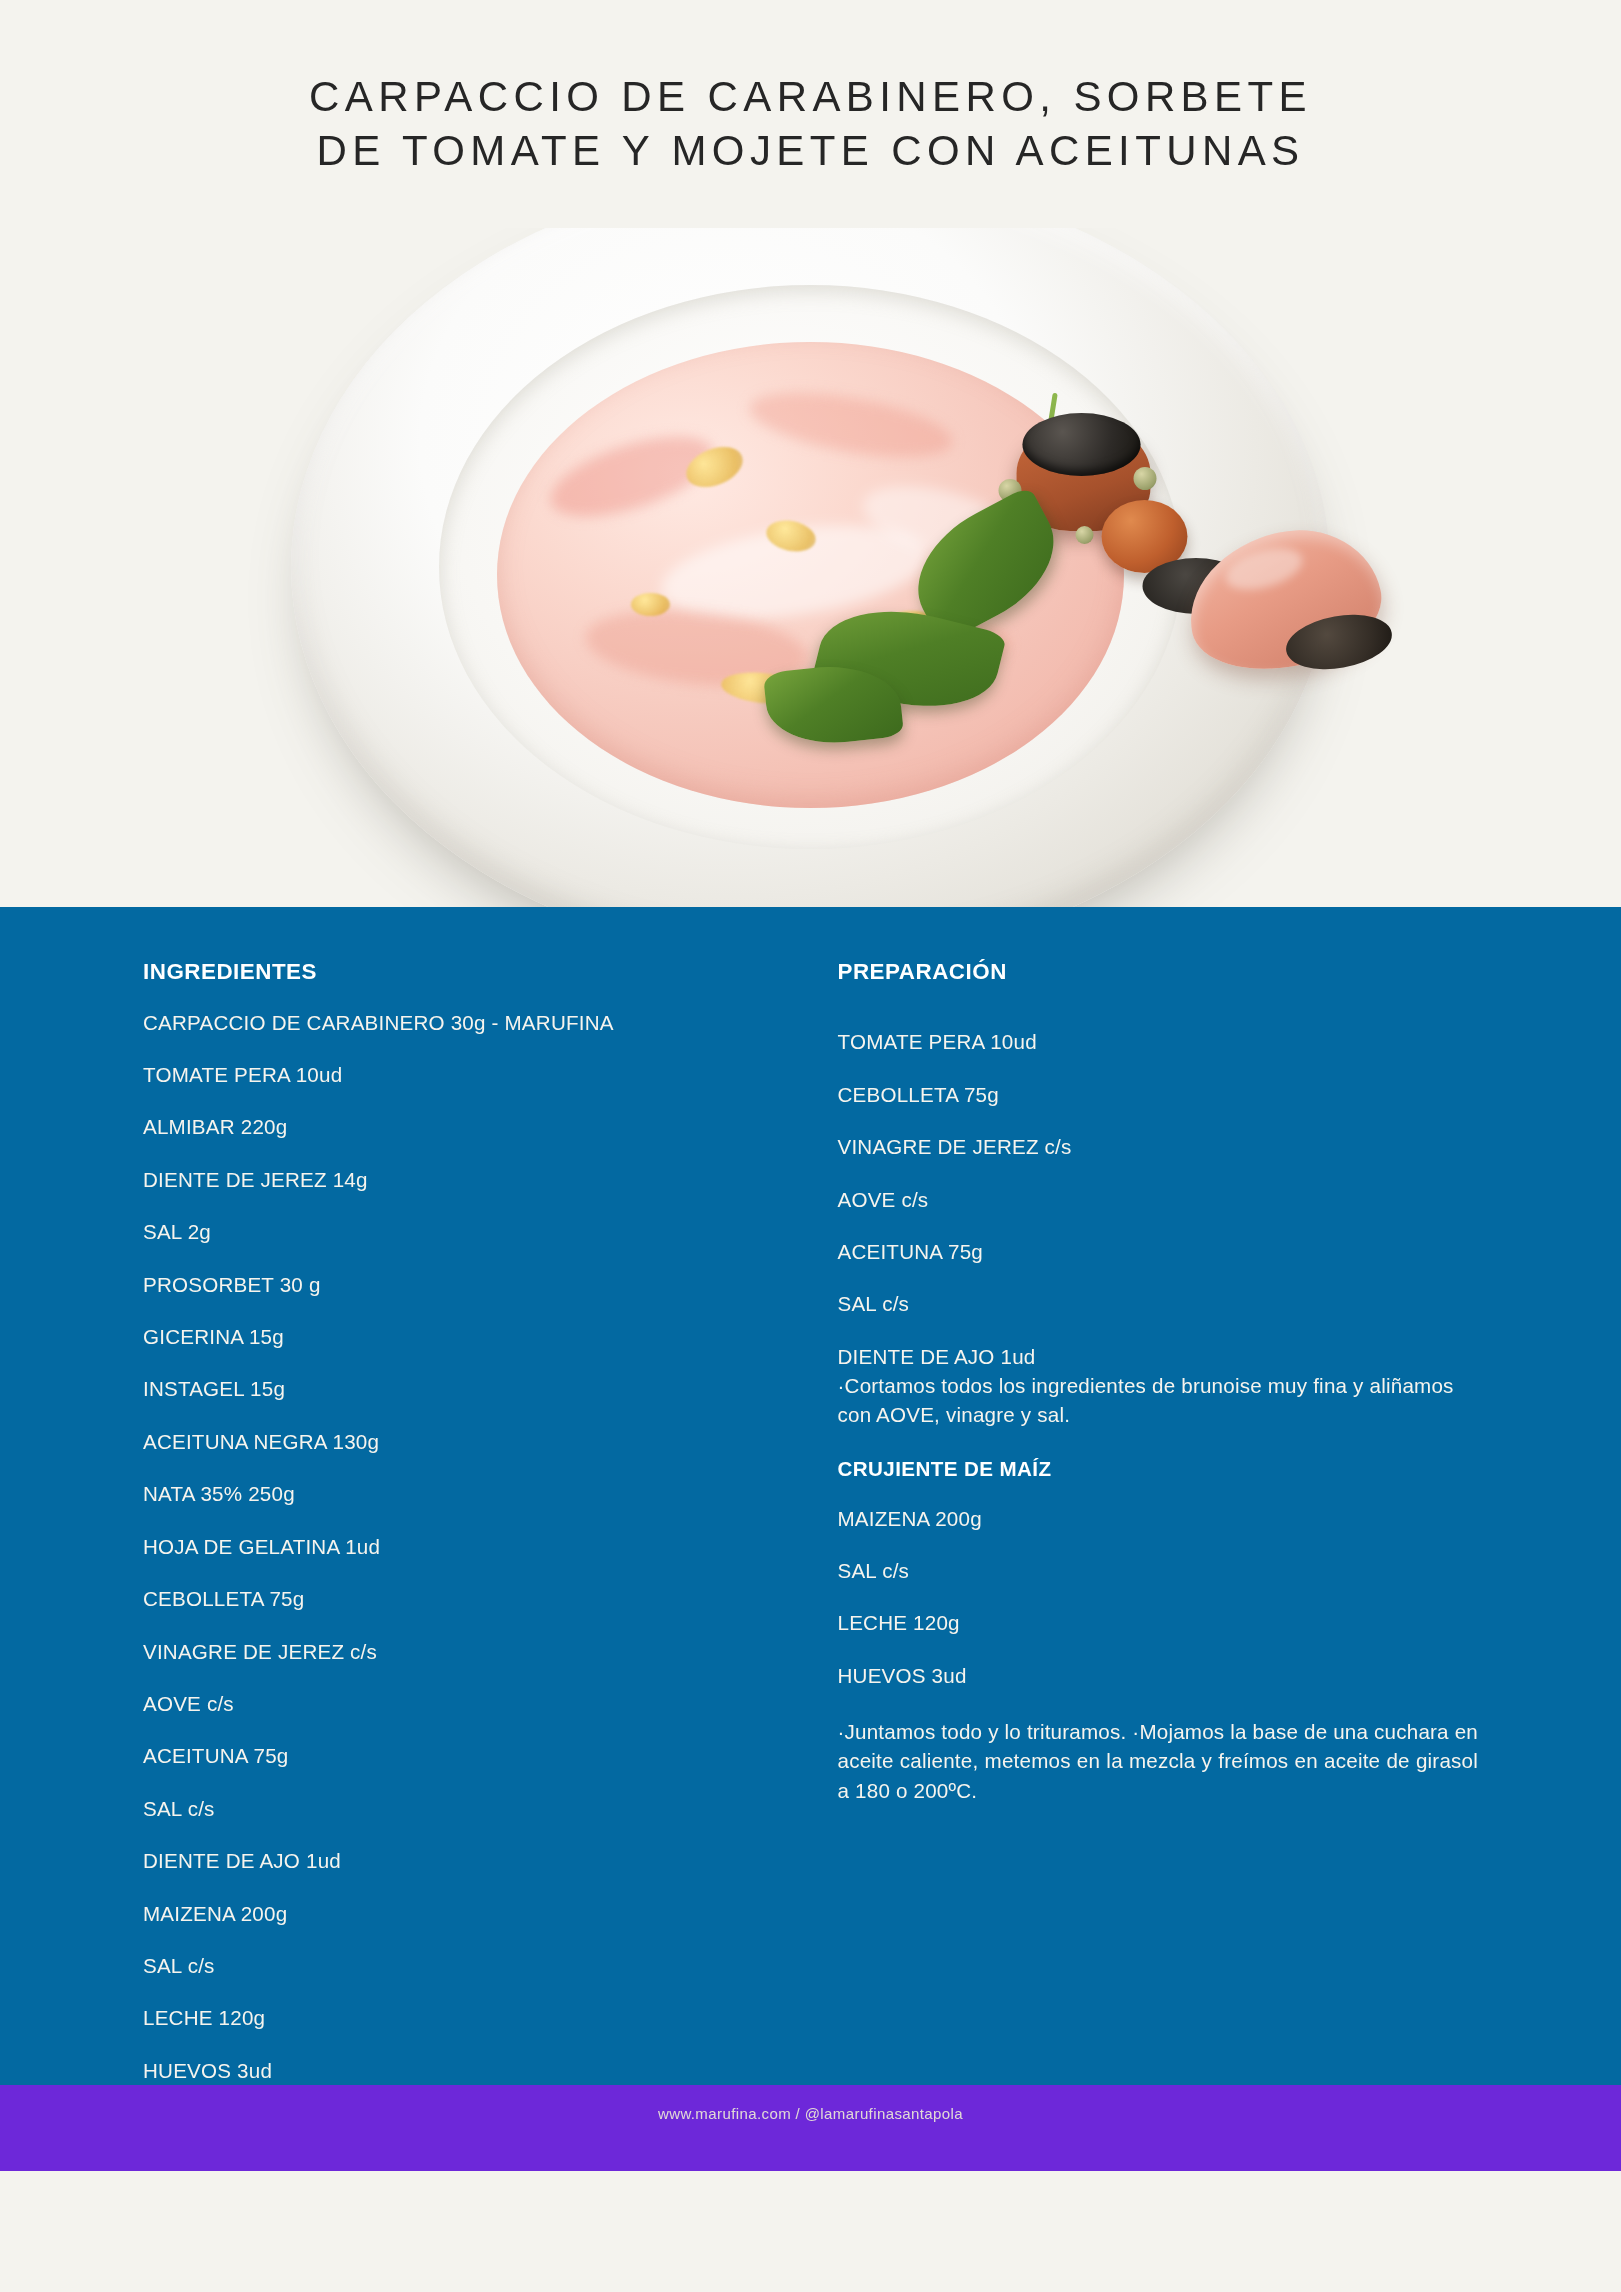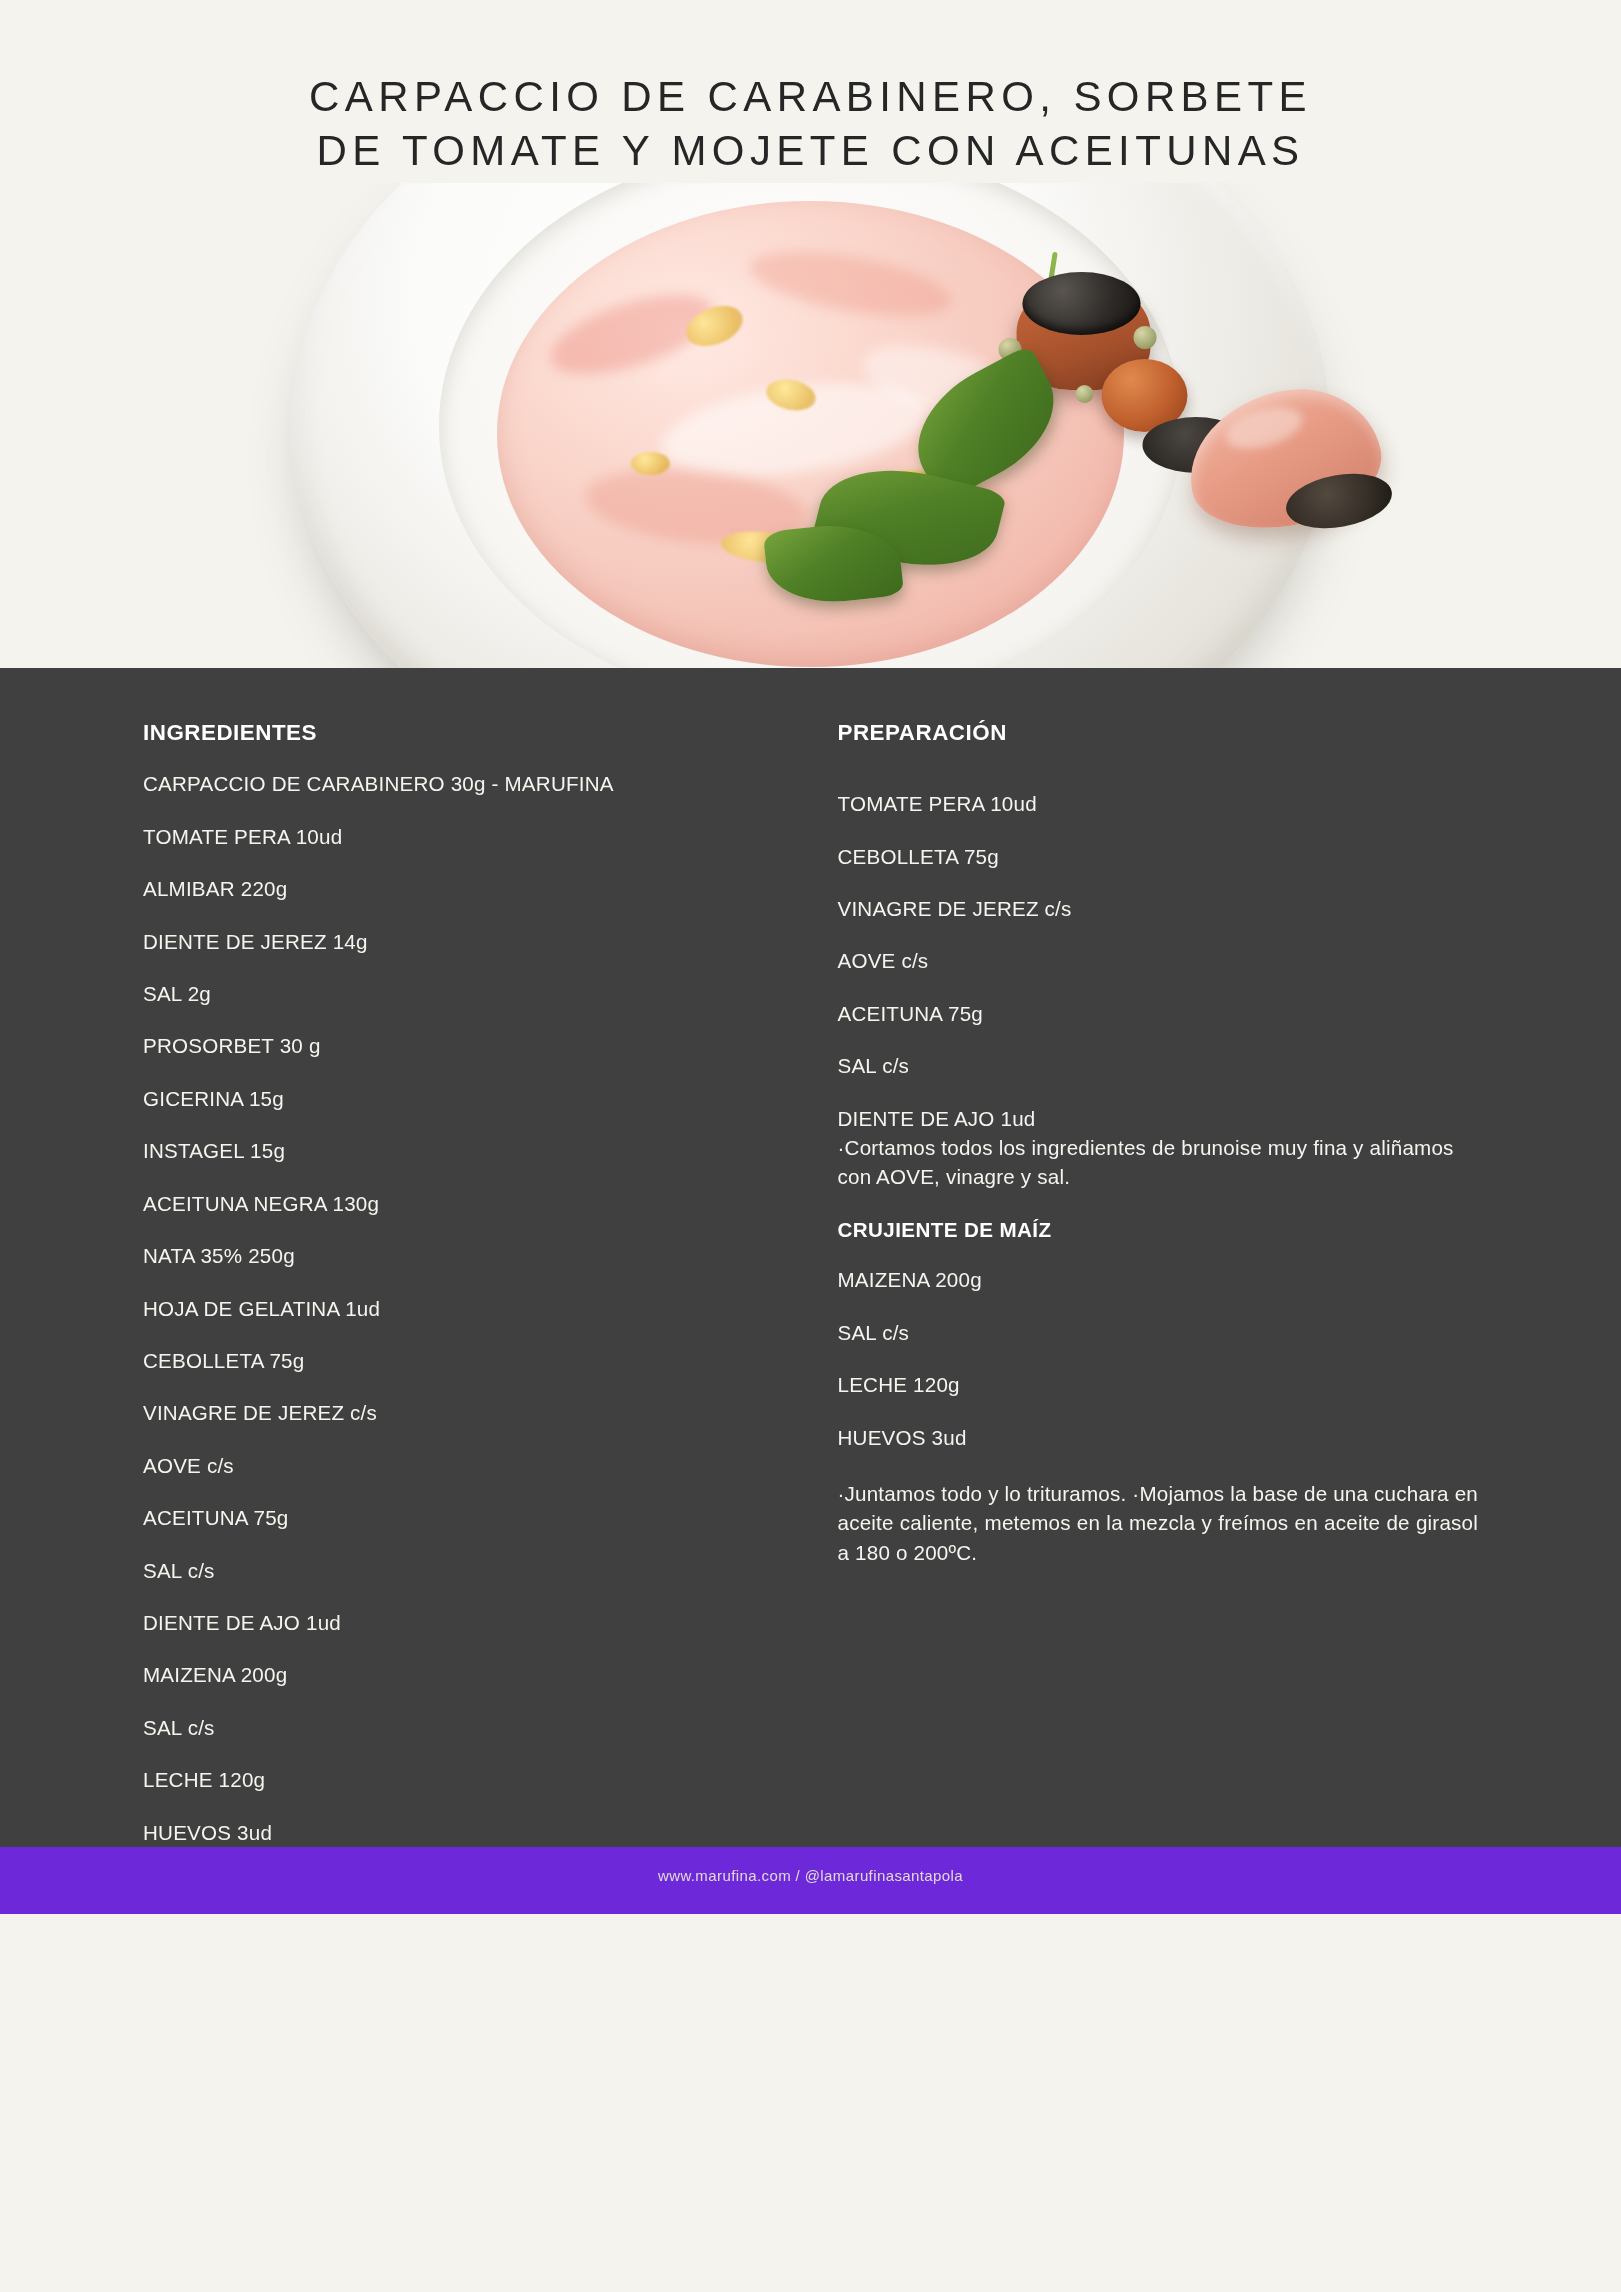--- a/index.html
+++ b/index.html
@@ -11,21 +11,21 @@
 
   body {
     font-family: "Liberation Sans", sans-serif;
     background: #f4f3ee;
     overflow: hidden;
   }
 
   .page {
     position: relative;
     width: 1621px;
-    height: 1914px;
+    height: 2171px;
     background: #f4f3ee;
     display: flex;
     flex-direction: column;
   }
 
   
   .title-block {
     padding: 70px 99px 0 99px;
     height: 278px;
   }
@@ -213,21 +213,21 @@
     left: 1003px; top: 452px;
     width: 107px; height: 52px;
     border-radius: 50%;
     background: radial-gradient(circle at 40% 32%, #53493f 0%, #342d26 60%, #1a1612 100%);
     transform: rotate(-10deg);
   }
 
   
   .panel {
     flex: 1;
-    background: #404040;
+    background: #0369a1;
     padding: 52px 143px 0 143px;
     display: flex;
     gap: 54px;
     position: relative;
   }
 
   .col { width: 50%; }
 
   .section-heading {
     font-size: 22.4px;

